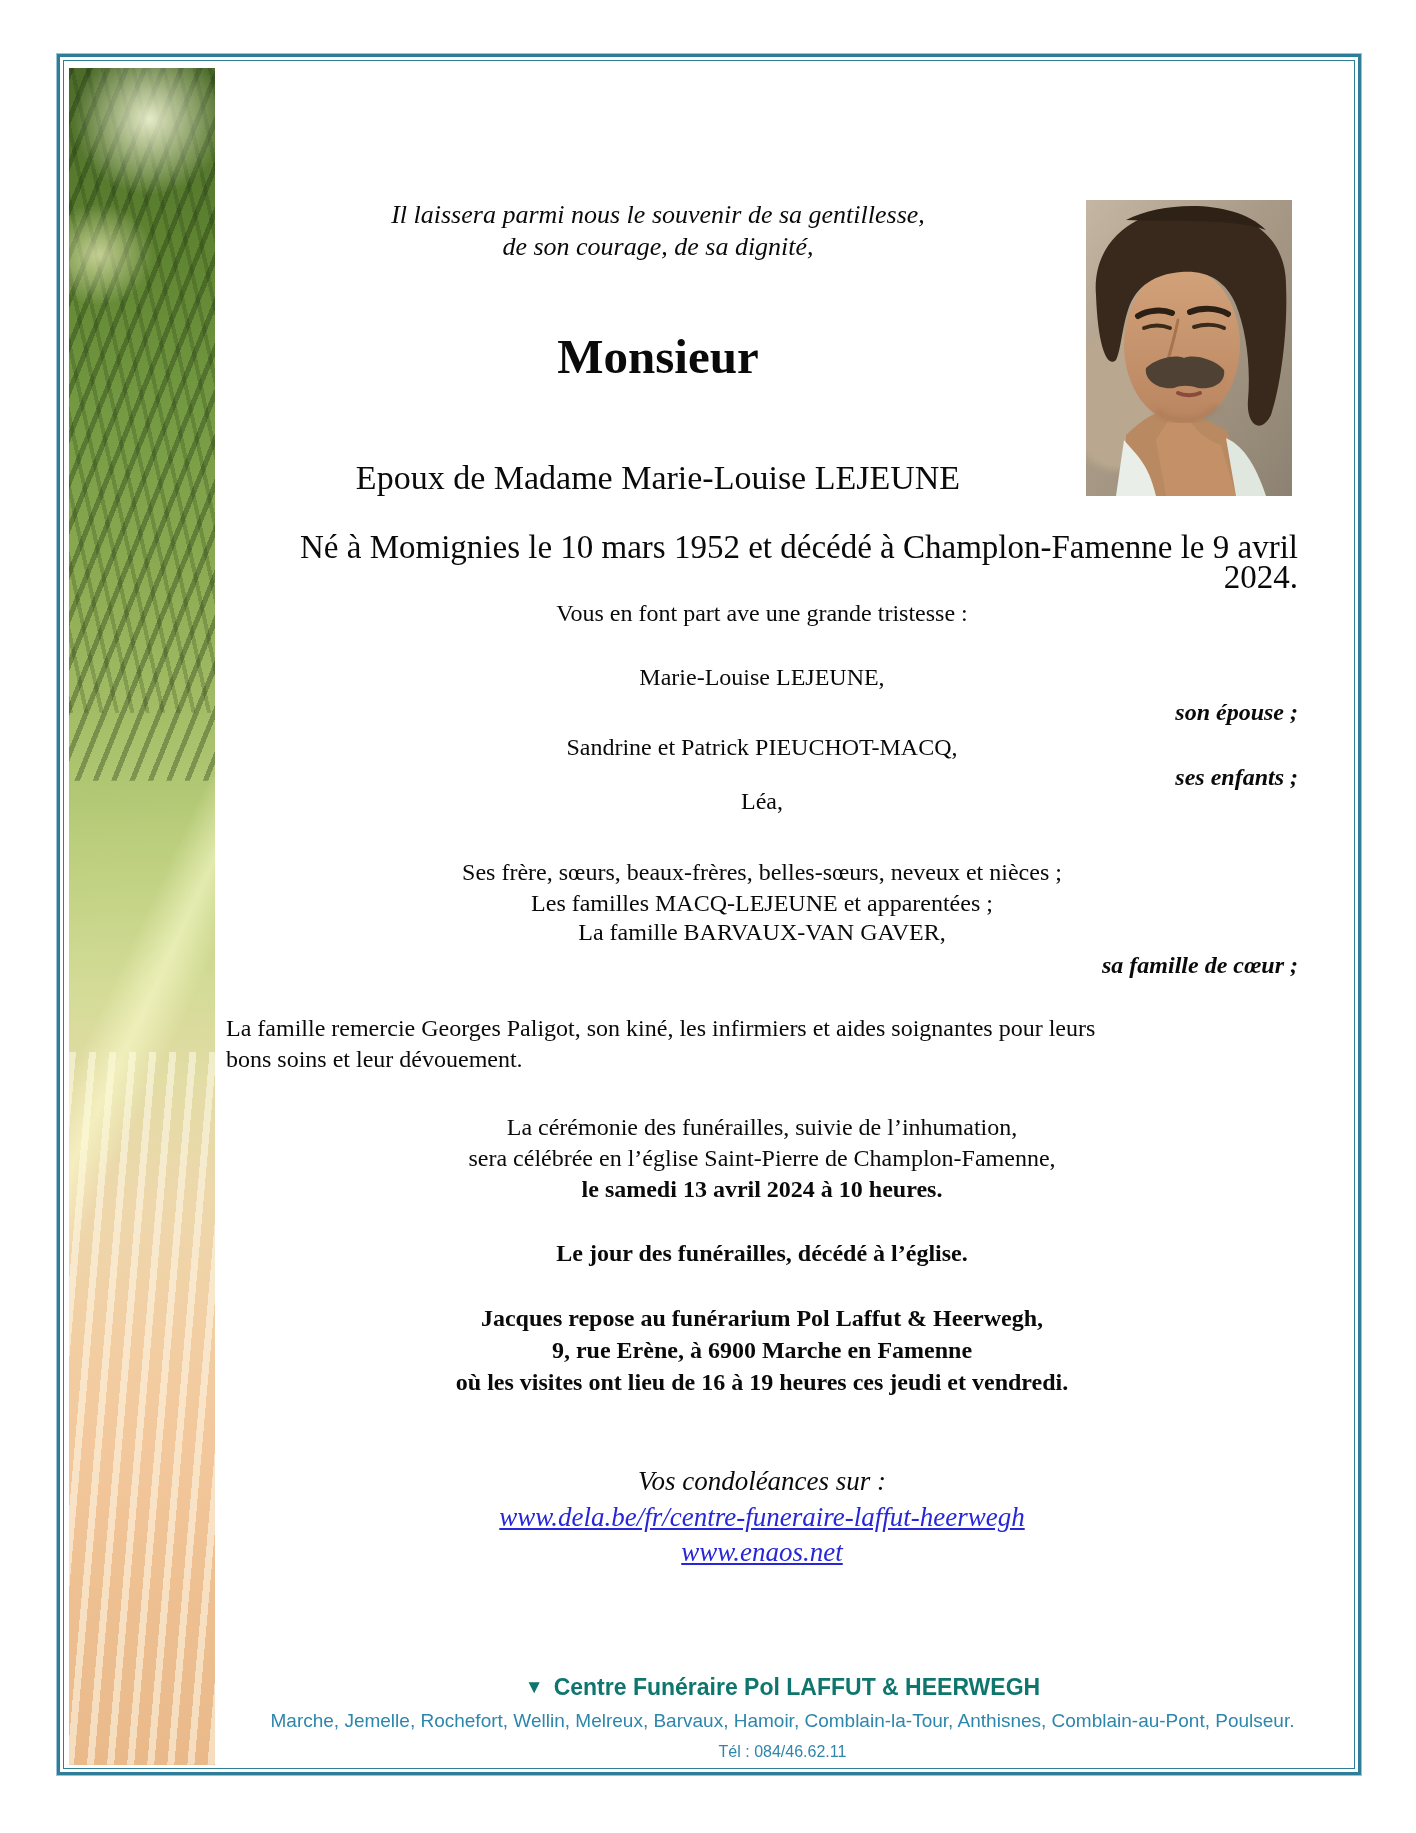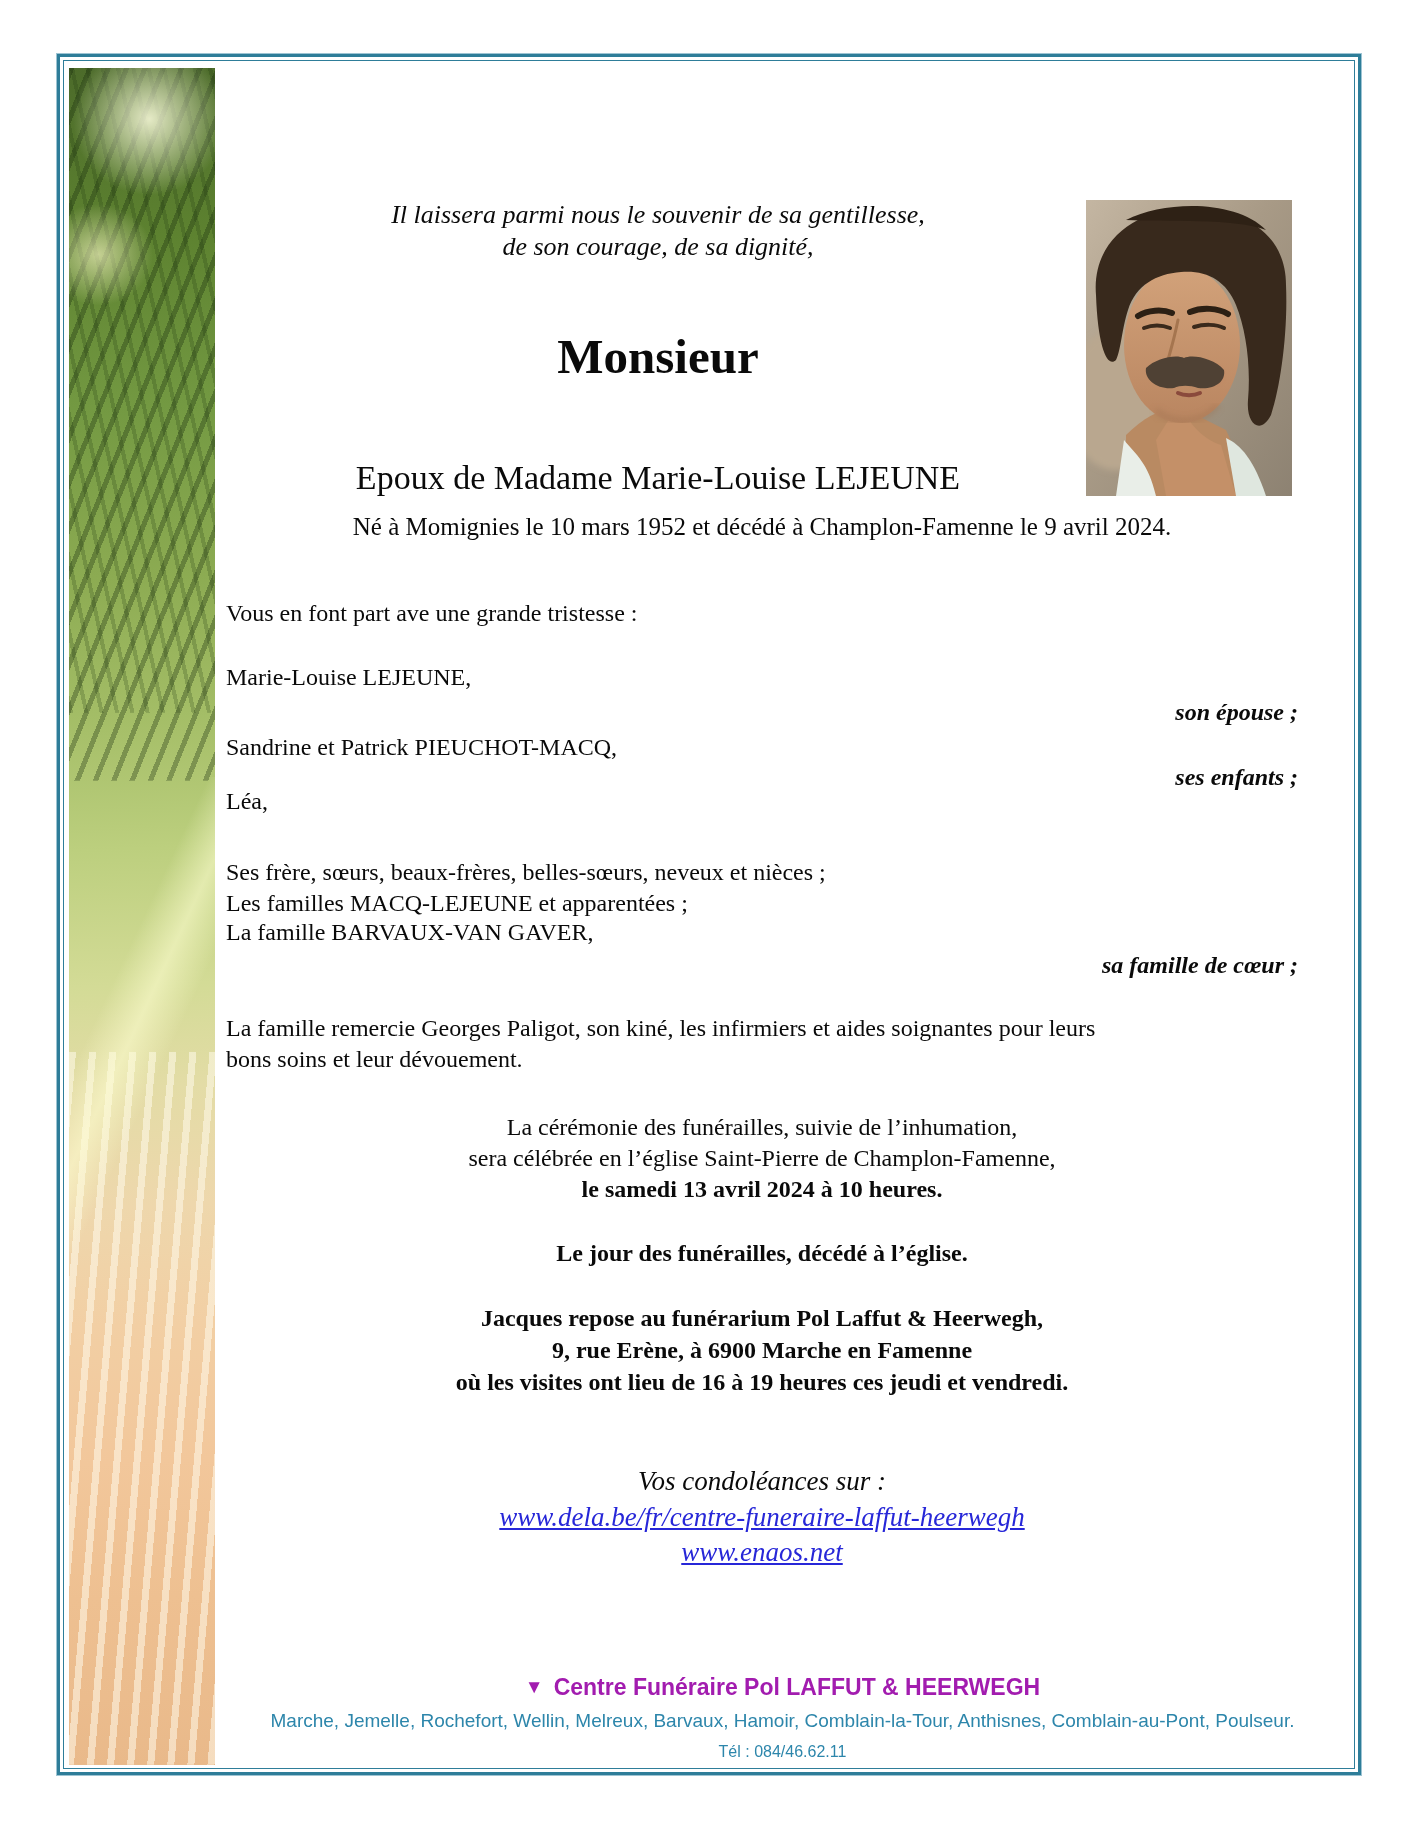--- a/index.html
+++ b/index.html
@@ -34,34 +34,34 @@
   .portrait{position:absolute;left:1086px;top:200px;width:206px;height:296px;overflow:hidden;}
   .portrait svg{display:block;}
   
   .abs{position:absolute;}
   .center-col{left:226px;width:864px;text-align:center;}   
   .full-col{left:226px;width:1072px;}                      
   .intro{top:199px;font-style:italic;font-size:26px;line-height:32px;}
   .t-salutation{top:322px;font-size:49px;font-weight:bold;line-height:70px;}
   .t-name{top:392px;font-size:49px;font-weight:bold;line-height:70px;}
   .t-spouse{top:456px;font-size:34px;line-height:44px;}
-  .birthdeath{top:512px;text-align:center;font-size:25px;line-height:30px;}
-  .bodyline{font-size:24px;line-height:30px;text-align:left;}
+  .birthdeath{top:532px;text-align:right;font-size:33px;line-height:30px;}
+  .bodyline{font-size:24px;line-height:30px;text-align:center;}
   .rel{font-size:24px;line-height:30px;font-weight:bold;font-style:italic;text-align:right;}
   .thanks{top:1013px;font-size:24px;line-height:31px;text-align:left;}
   .cer{ text-align:center;font-size:24px;line-height:31px;}
   .cer b,.boldline{font-weight:bold;}
   .meeting{top:1238px;text-align:center;font-size:24px;line-height:31px;font-weight:bold;}
   .repose{top:1302px;text-align:center;font-size:24px;line-height:32px;font-weight:bold;}
   .cond-label{top:1464px;text-align:center;font-style:italic;font-size:27px;line-height:34px;}
   .cond-link{text-align:center;font-style:italic;font-size:27px;line-height:34px;}
   .cond-link a{color:#2727d8;text-decoration:underline;}
   
   .footer{left:215px;width:1135px;text-align:center;font-family:"Liberation Sans", sans-serif;}
-  .f-title{top:1671px;font-size:23px;line-height:32px;font-weight:bold;color:#a21caf;}
+  .f-title{top:1671px;font-size:23px;line-height:32px;font-weight:bold;color:#0f766e;}
   .f-tri{font-size:19px;margin-right:10px;position:relative;top:-2px;}
   .f-cities{top:1709px;font-size:19px;line-height:23px;color:#2d86ab;}
   .f-tel{top:1742px;font-size:16px;line-height:20px;color:#2d86ab;}
 </style>
 </head>
 <body>
 
 <div class="page">
 
   <div class="frame">

